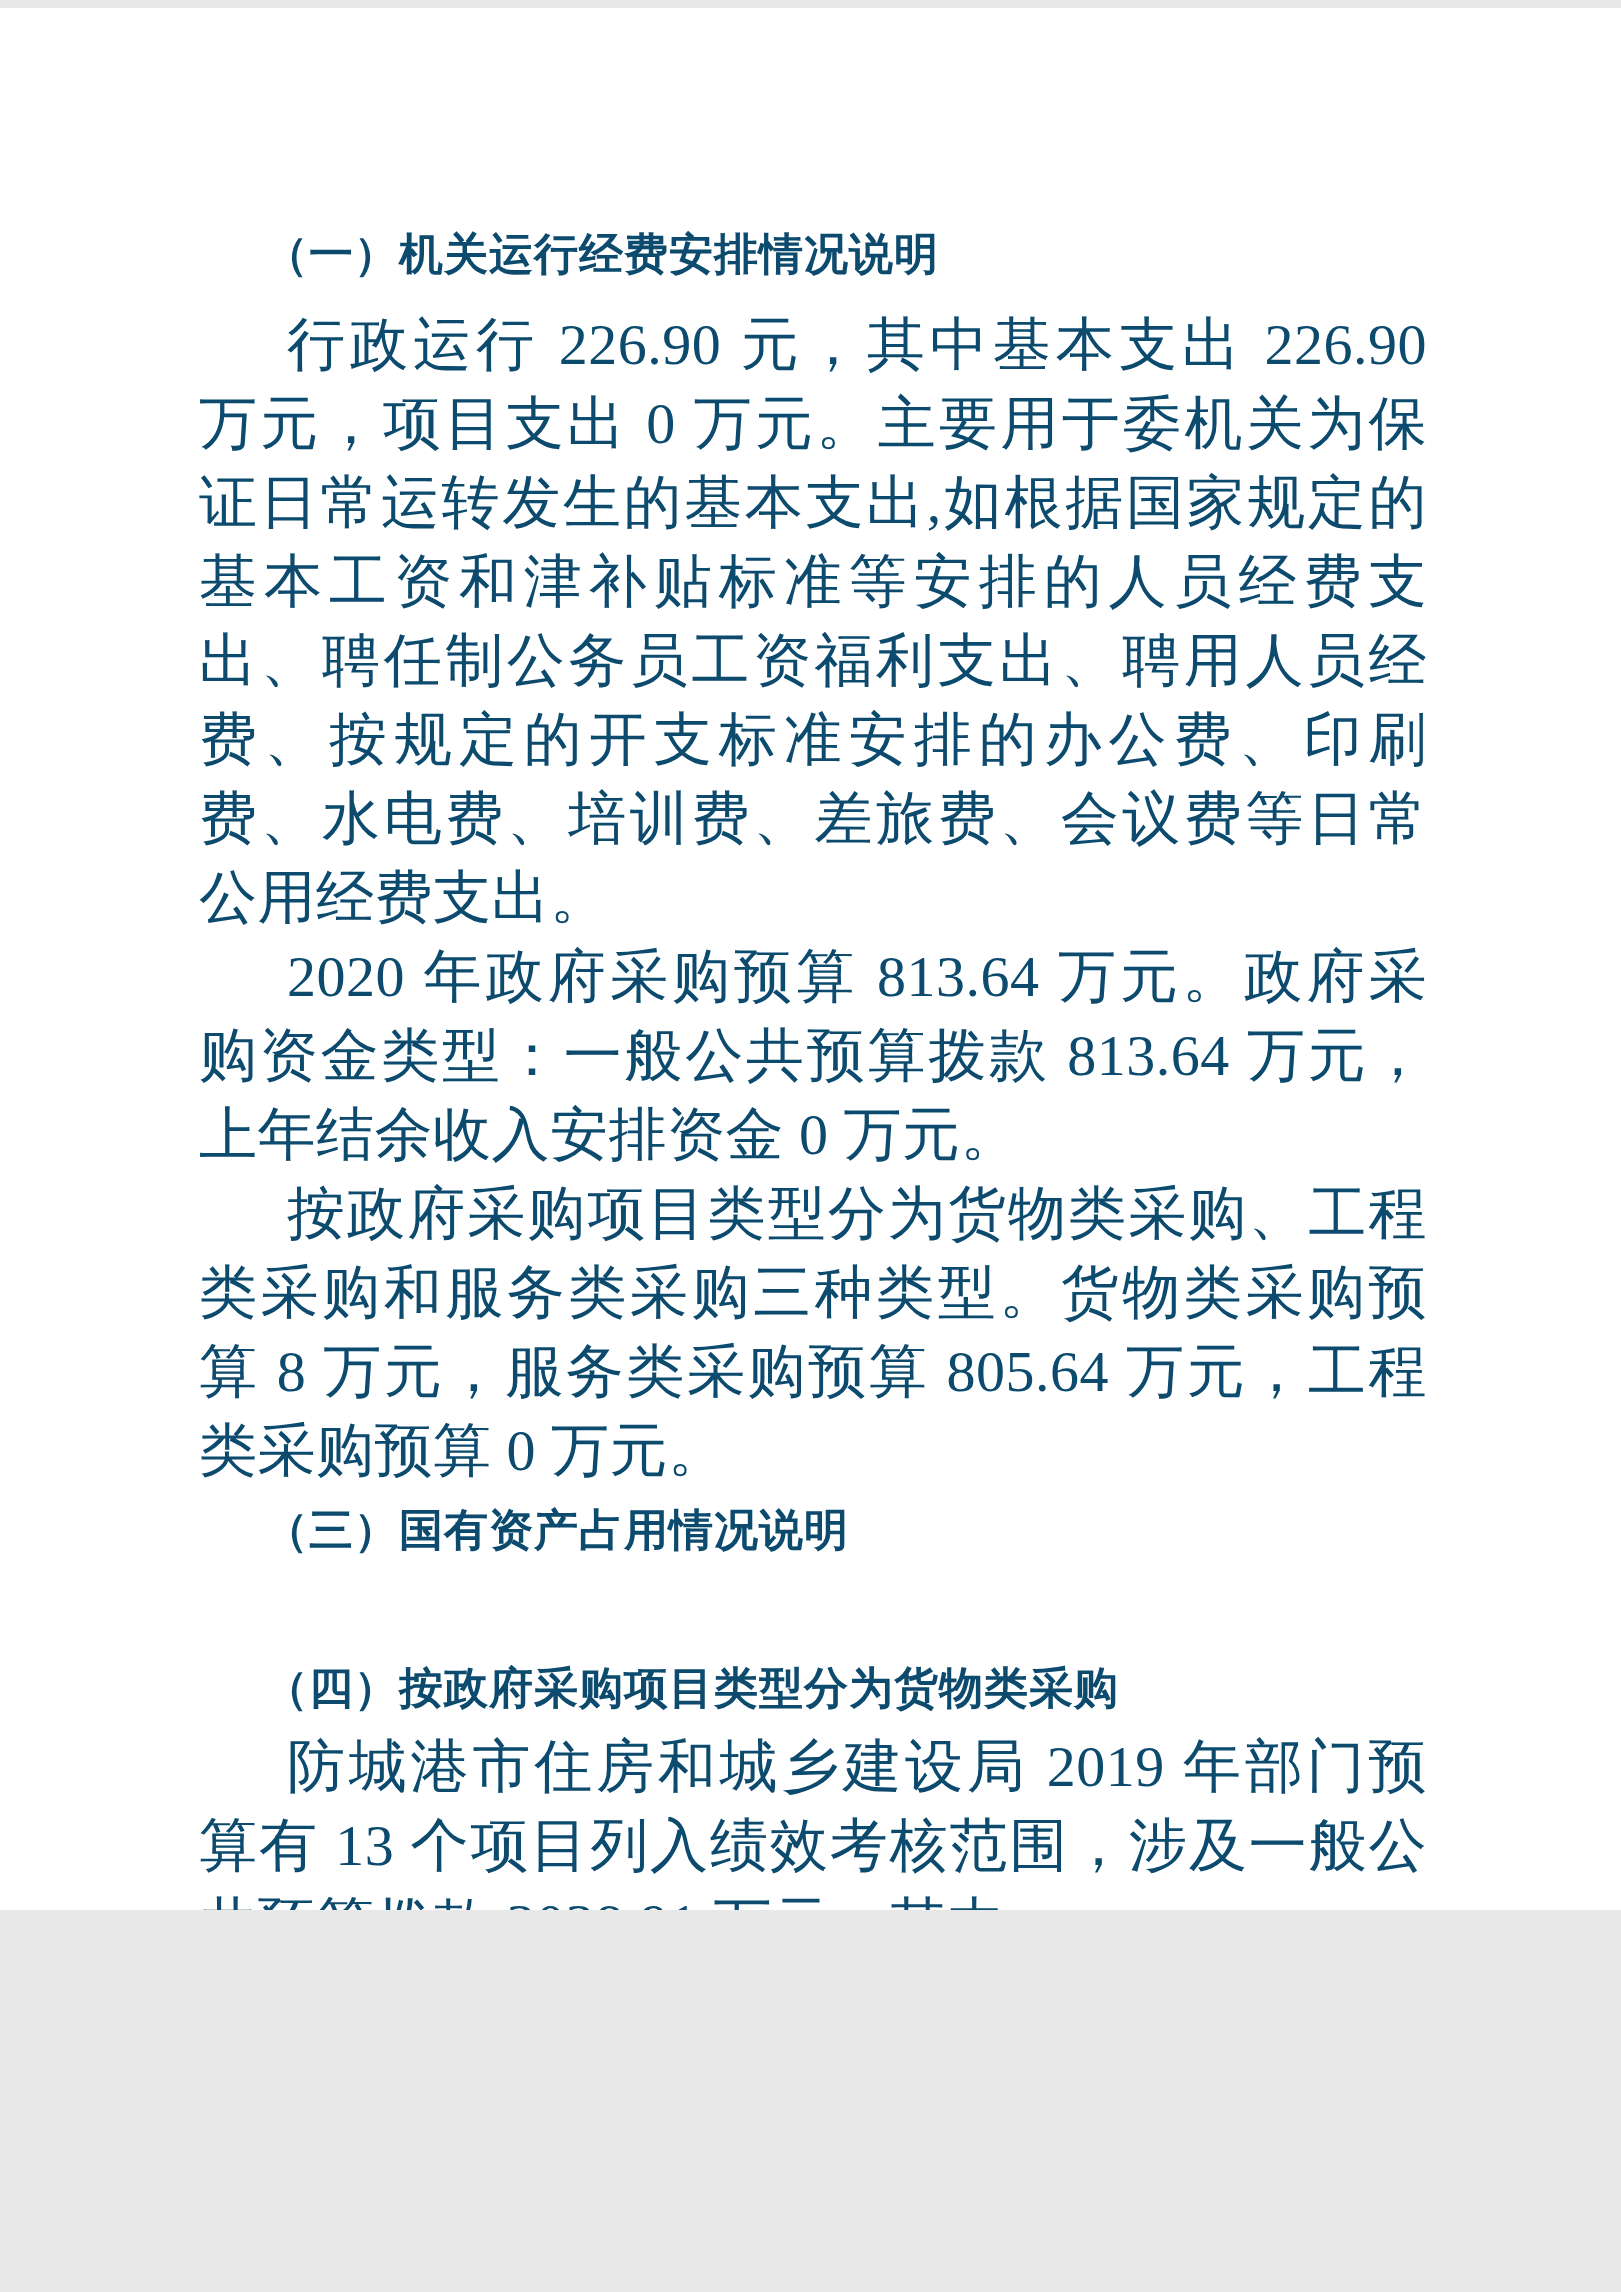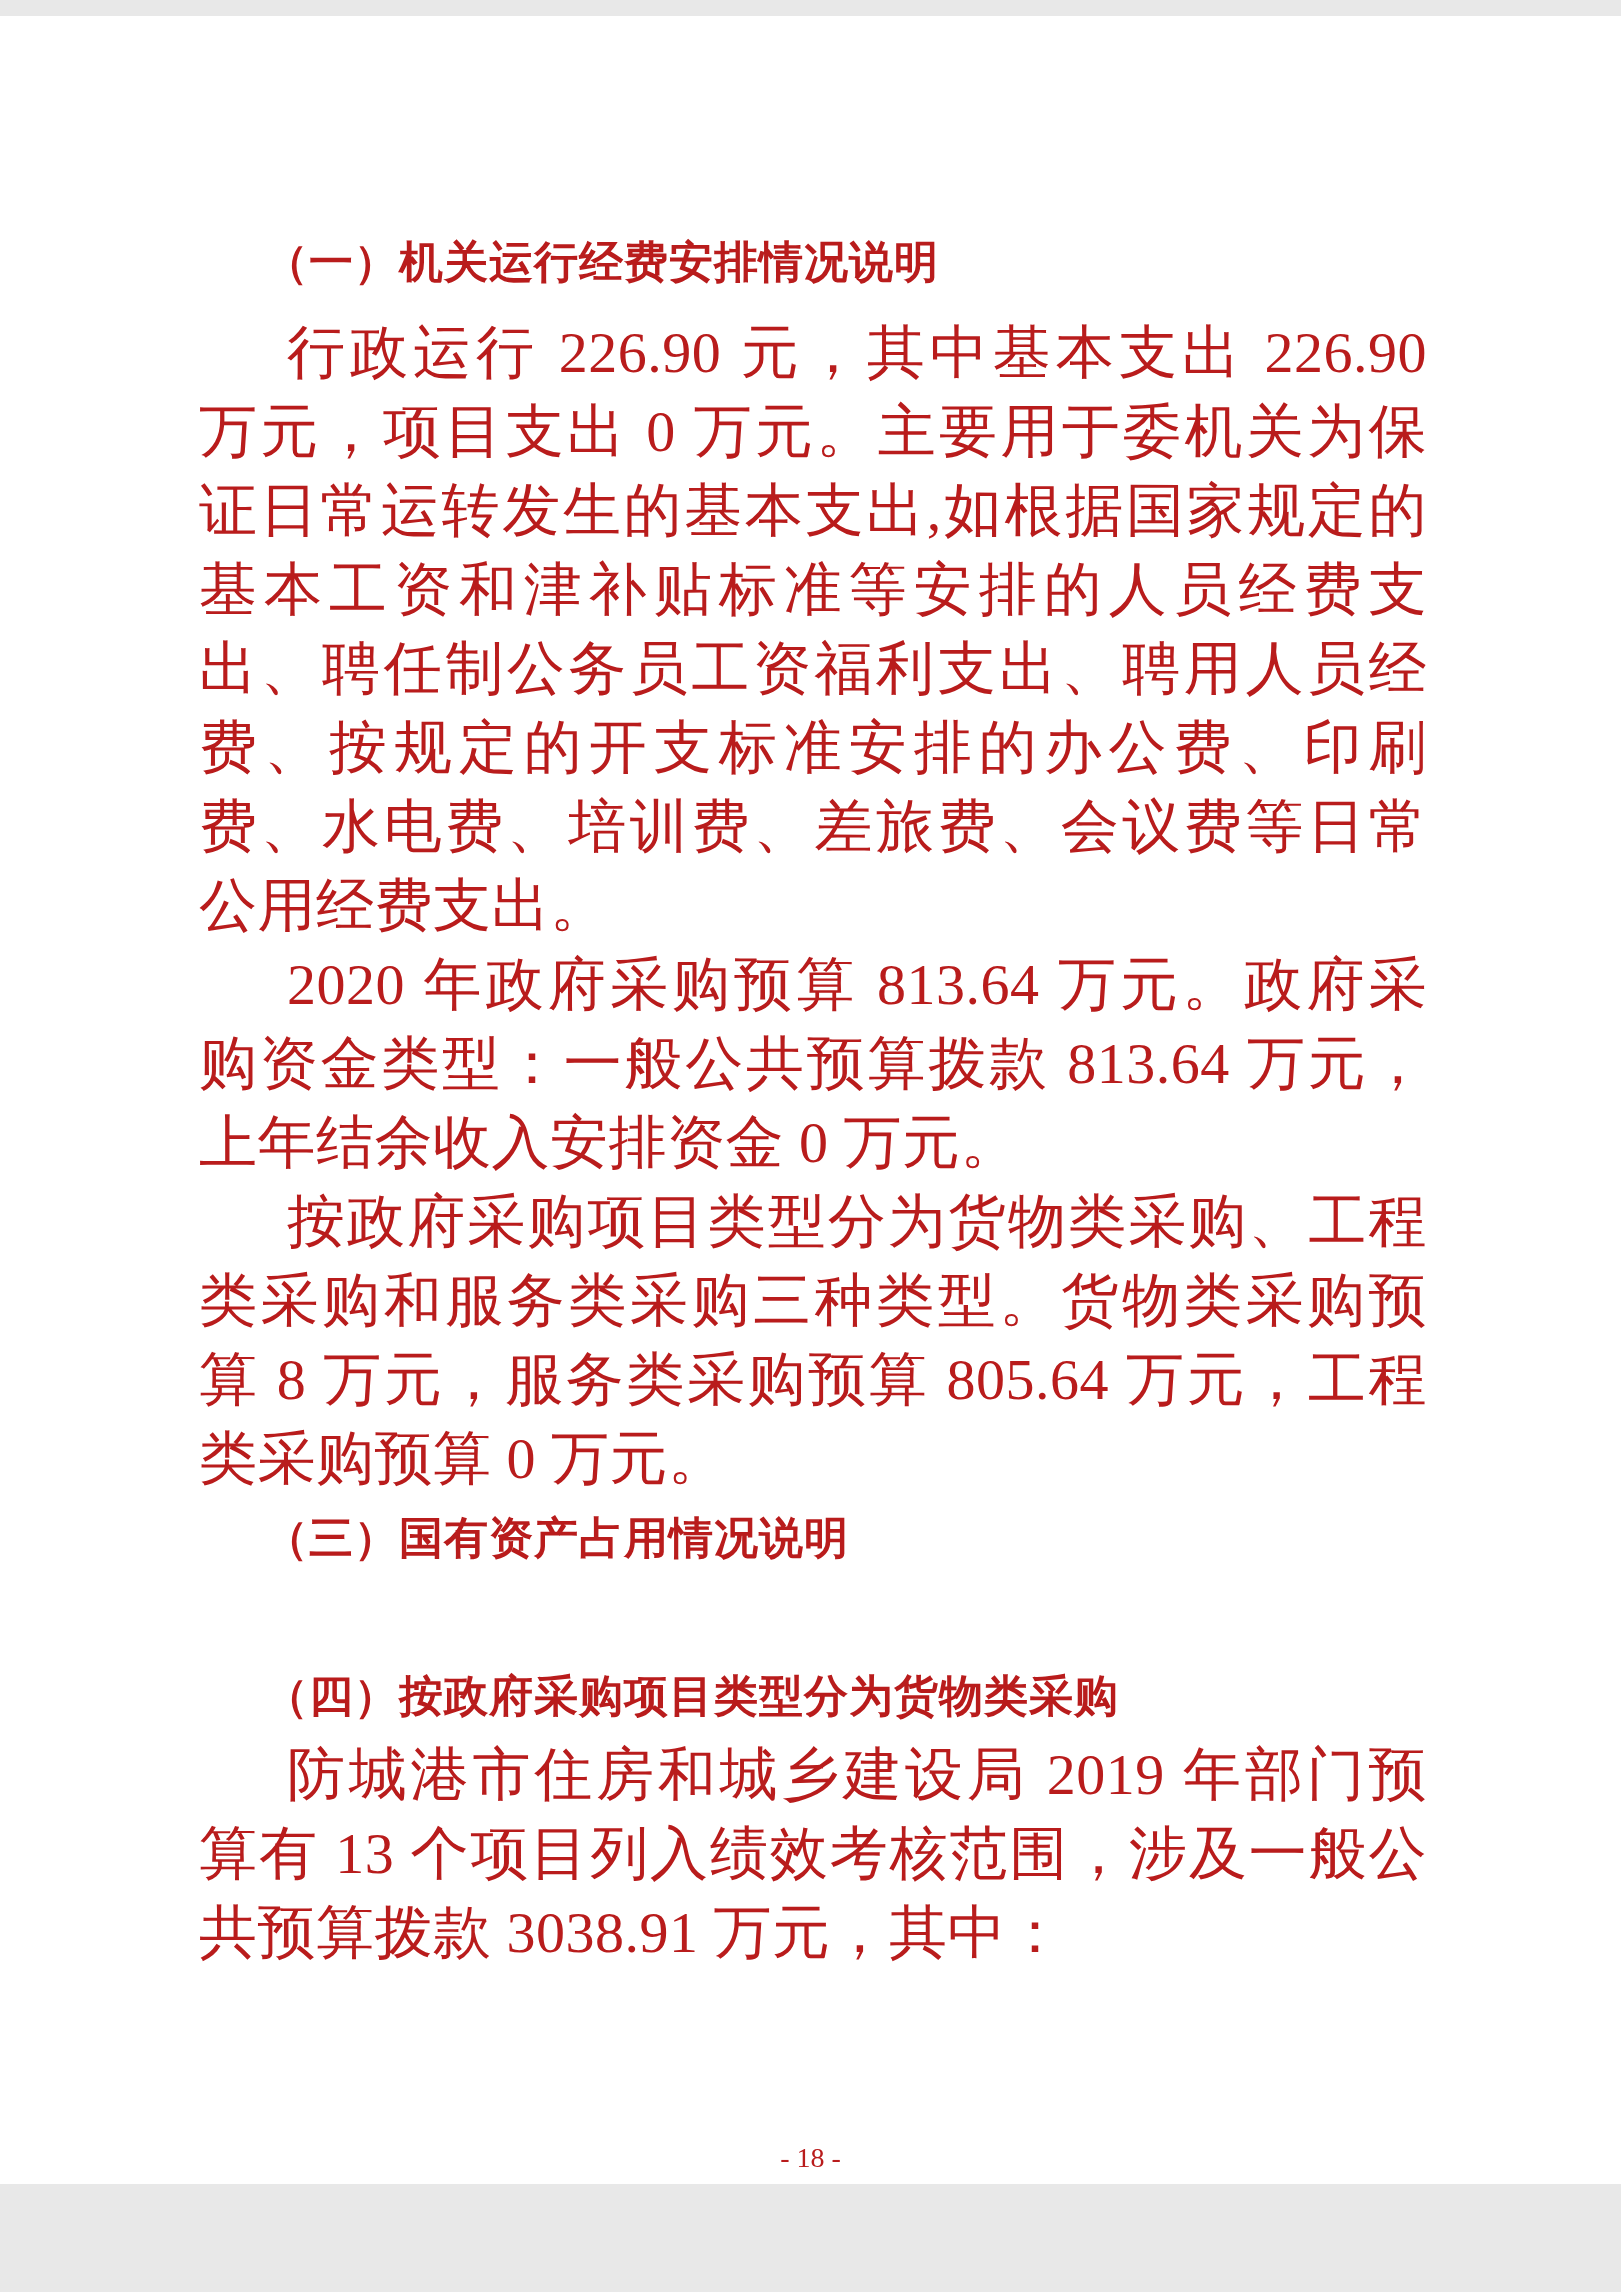--- a/index.html
+++ b/index.html
@@ -3,24 +3,24 @@
 <meta charset="utf-8">
 <style>
   html, body {
     margin: 0;
     padding: 0;
     background: #e8e8e8;
   }
   .page {
     position: relative;
     width: 1621px;
-    height: 2168px;
-    margin: 16px auto;
+    height: 1902px;
+    margin: 8px auto;
     background: #ffffff;
-    color: #b91c1c;
+    color: #0c4a6e;
     overflow: hidden;
     font-family: "Liberation Serif", "DejaVu Serif", serif;
   }
   .content {
     position: absolute;
     left: 199px;
     top: 206px;
     width: 1228px;
   }
   .sec-heading {

